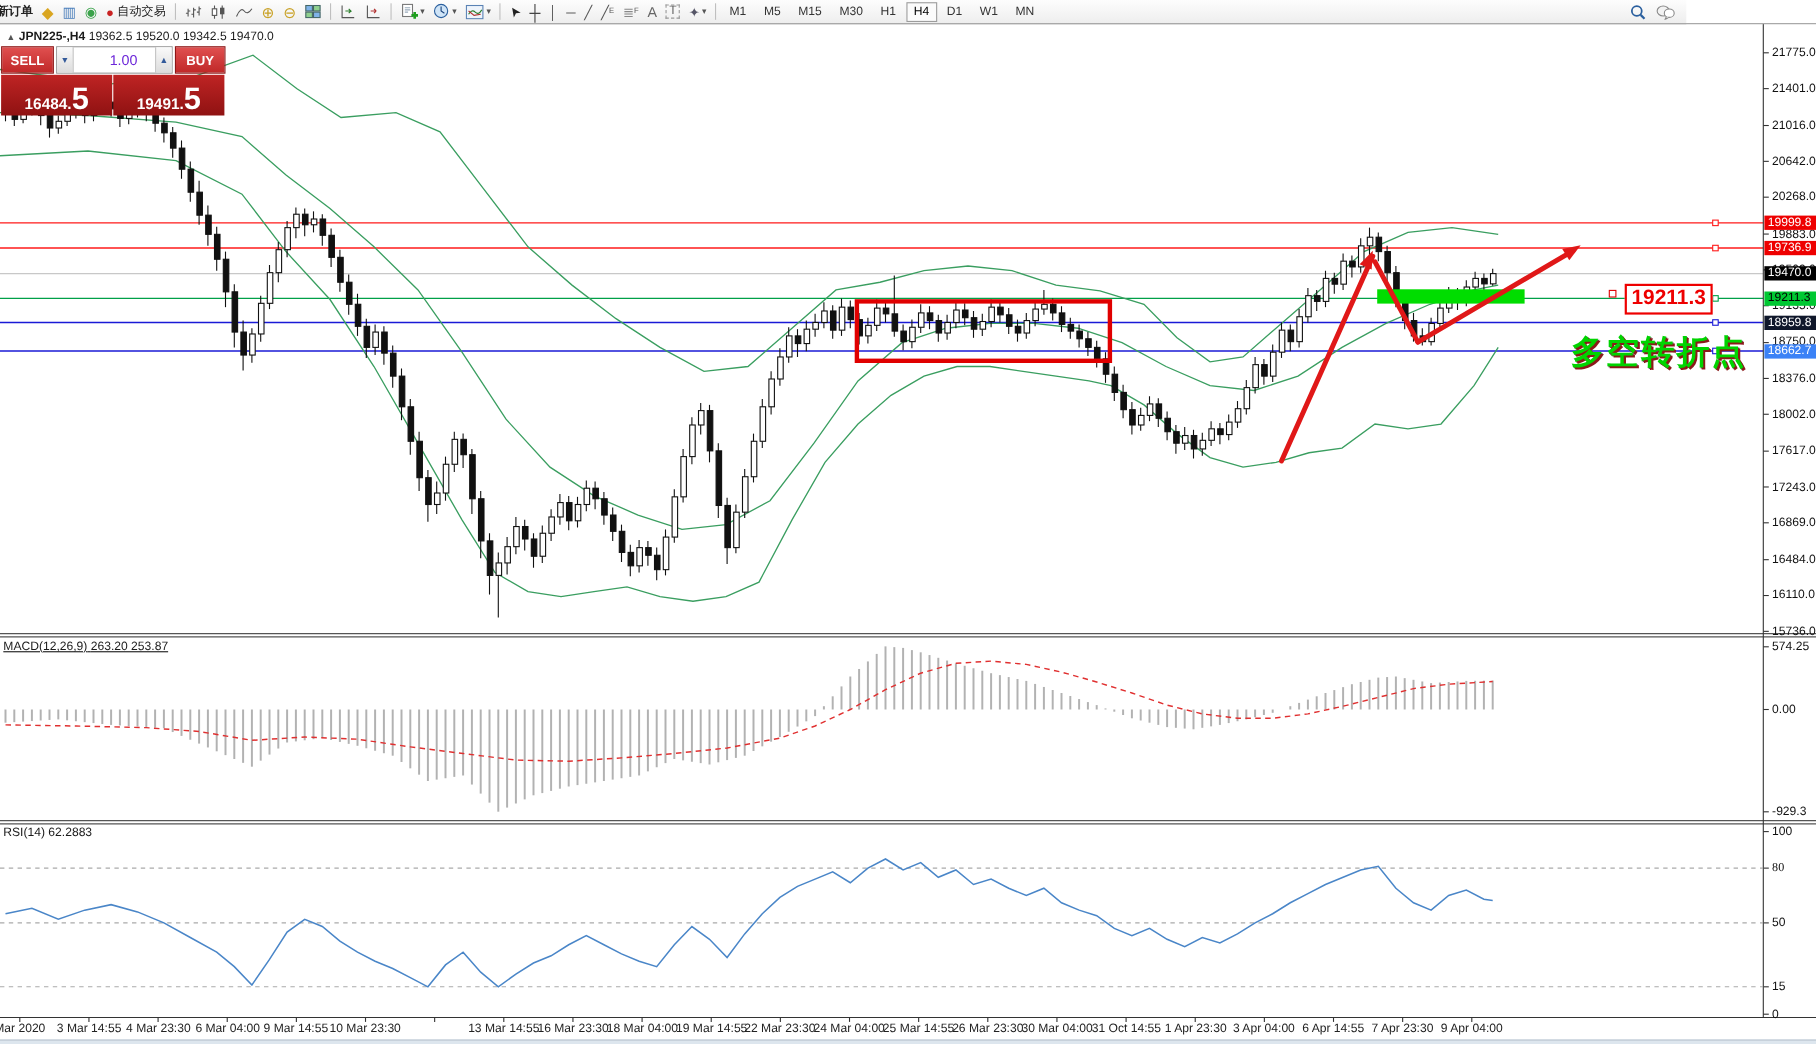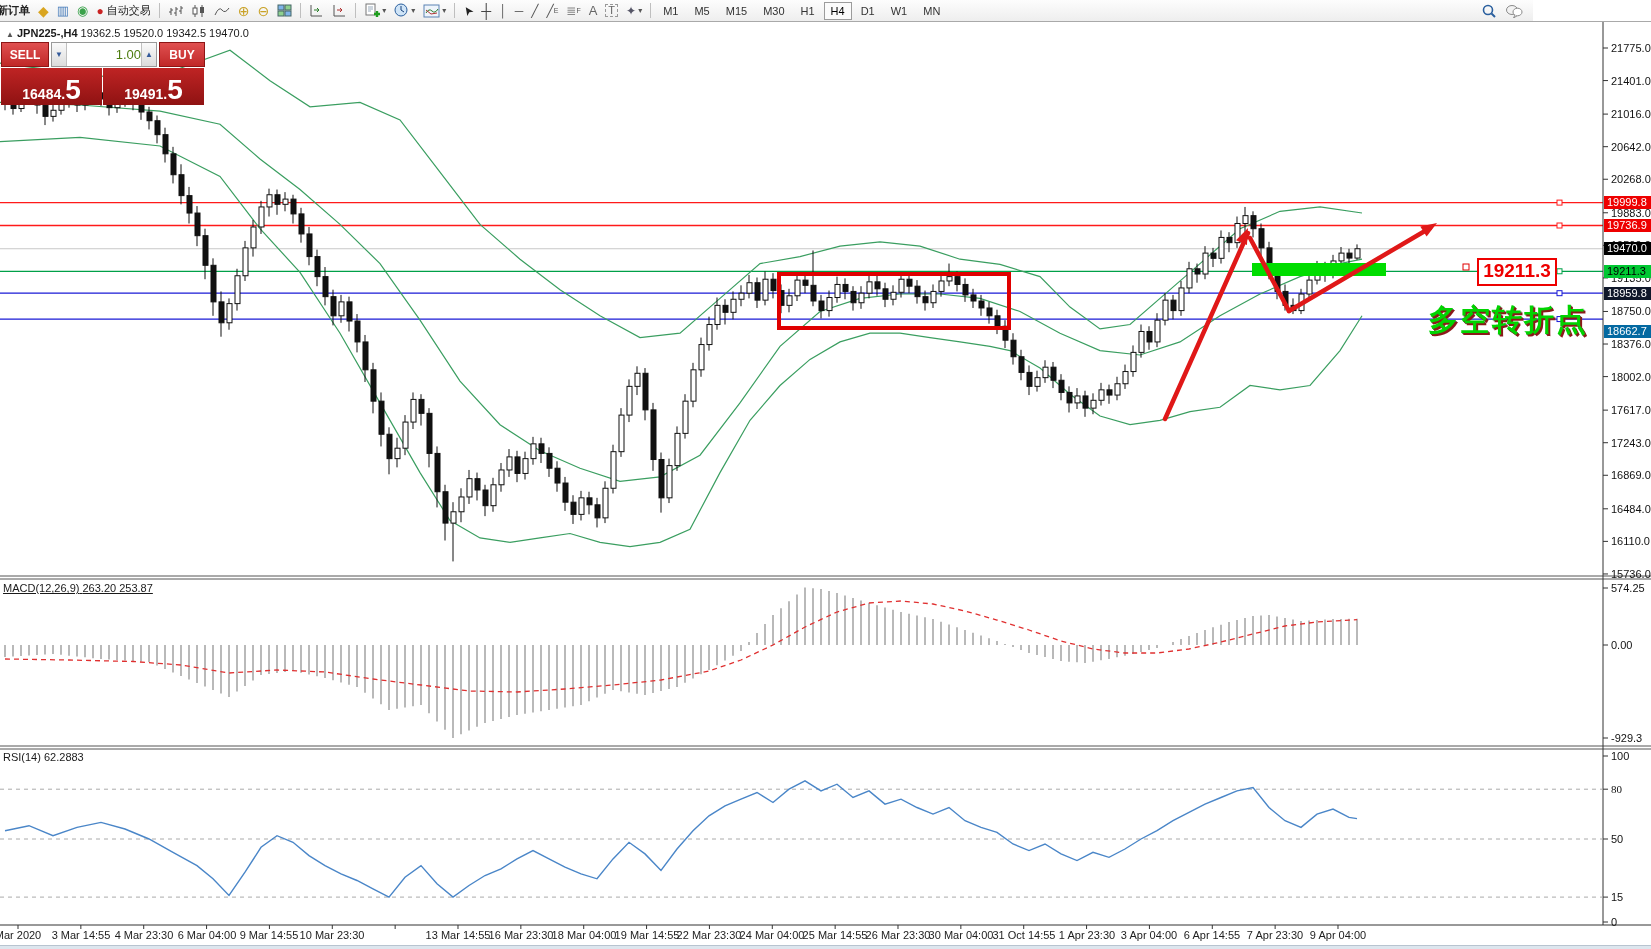--- a/index.html
+++ b/index.html
@@ -24,21 +24,21 @@
   #tradepanel{position:absolute;left:1px;top:42px;width:204px;z-index:25;font-family:"Liberation Sans",sans-serif;}
   #tp-row1{display:flex;height:25px;}
   .tp-btn{background:linear-gradient(#e05050,#c02828);color:#fff;font-size:12px;font-weight:bold;
     display:flex;align-items:center;justify-content:center;border:1px solid #8d1515;}
   #tp-sell{width:46px;}
   #tp-buy{width:44px;margin-left:2px;}
   #tp-spin{flex:1;display:flex;margin-left:2px;margin-right:0;border:1px solid #9a9a9a;background:#fff;}
   .tp-arrow{width:14px;background:linear-gradient(#fafafa,#dcdcdc);color:#335a9a;font-size:8px;
     display:flex;align-items:center;justify-content:center;border-right:1px solid #c0c0c0;}
   .tp-arrow:last-child{border-right:0;border-left:1px solid #c0c0c0;}
-  #tp-vol{flex:1;font-size:13px;color:#4d7c0f;display:flex;align-items:center;justify-content:flex-end;padding-right:0;}
+  #tp-vol{flex:1;font-size:13px;color:#6d28d9;display:flex;align-items:center;justify-content:flex-end;padding-right:16px;}
   #tp-row2{display:flex;height:37px;margin-top:1px;}
   .tp-price{width:101px;background:linear-gradient(#bf2424,#8f1212);color:#fff;display:flex;
     align-items:flex-end;justify-content:center;padding-bottom:4px;}
   .tp-price + .tp-price{margin-left:1px;}
   .tp-price .small{font-size:14px;font-weight:bold;line-height:1;}
   .tp-price .big{font-size:28px;font-weight:bold;line-height:0.8;}
   
   #chart-svg{position:absolute;left:0;top:0;z-index:1;}
   
   .ov{position:absolute;z-index:10;}
@@ -845,21 +845,21 @@
       <div class="ov tick" style="left:1611px;top:404px;">17617.0</div>
       <div class="ov tick" style="left:1611px;top:437px;">17243.0</div>
       <div class="ov tick" style="left:1611px;top:469px;">16869.0</div>
       <div class="ov tick" style="left:1611px;top:503px;">16484.0</div>
       <div class="ov tick" style="left:1611px;top:535px;">16110.0</div>
       <div class="ov tick" style="left:1611px;top:568px;">15736.0</div>
       <div class="ov badge" style="left:1604px;top:196px;background:#ee0000;color:#ffffff;">19999.8</div>
       <div class="ov badge" style="left:1604px;top:219px;background:#ee0000;color:#ffffff;">19736.9</div>
       <div class="ov badge" style="left:1604px;top:265px;background:#00c832;color:#000000;">19211.3</div>
       <div class="ov badge" style="left:1604px;top:287px;background:#0f172a;color:#ffffff;">18959.8</div>
-      <div class="ov badge" style="left:1604px;top:313px;background:#0369a1;color:#ffffff;margin-top:12px;">18662.7</div>
+      <div class="ov badge" style="left:1604px;top:313px;background:#3b82f6;color:#ffffff;">18662.7</div>
       <div class="ov badge" style="left:1604px;top:242px;background:#000000;color:#ffffff;">19470.0</div>
       <div class="ov tick" style="left:1611px;top:582px;">574.25</div>
       <div class="ov tick" style="left:1611px;top:639px;">0.00</div>
       <div class="ov tick" style="left:1611px;top:732px;">-929.3</div>
       <div class="ov tick" style="left:1611px;top:750px;">100</div>
       <div class="ov tick" style="left:1611px;top:783px;font-family:Liberation Serif, serif;">80</div>
       <div class="ov tick" style="left:1611px;top:833px;">50</div>
       <div class="ov tick" style="left:1611px;top:891px;">15</div>
       <div class="ov tick" style="left:1611px;top:916px;">0</div>
       <div class="ov datelbl" style="left:18px;top:929px;">Mar 2020</div>

